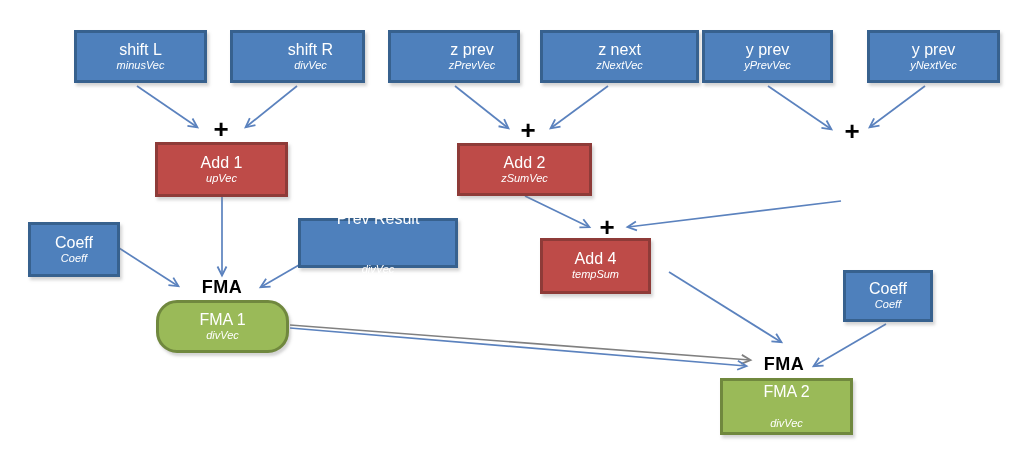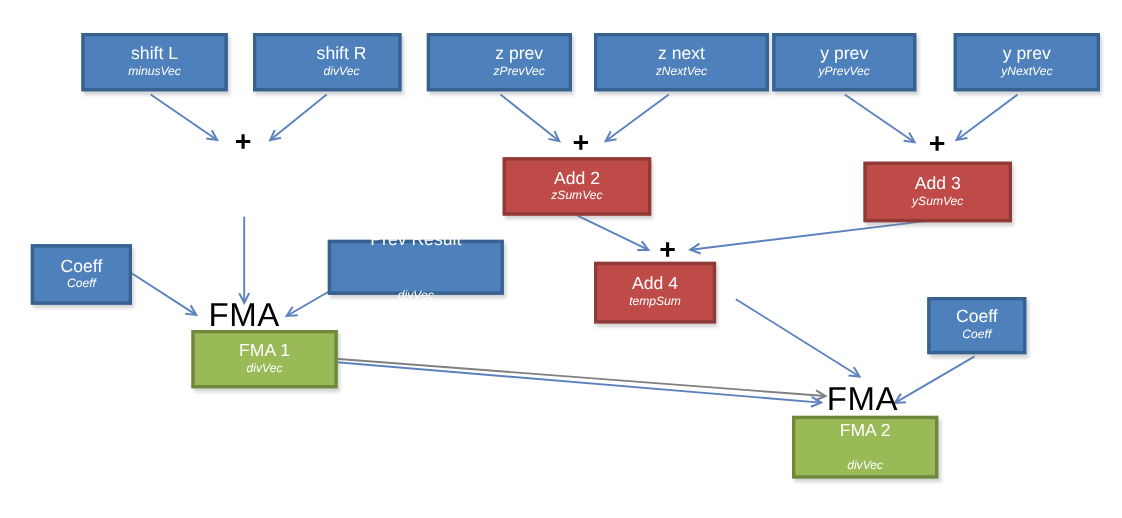--- a/index.html
+++ b/index.html
@@ -6,21 +6,21 @@
   .stage{position:relative;width:1020px;height:471px;background:#ffffff;overflow:hidden;}
   .arrow-layer{position:absolute;left:0;top:0;width:1020px;height:471px;z-index:1;}
   .node{position:absolute;box-sizing:border-box;display:flex;flex-direction:column;align-items:center;justify-content:center;z-index:2;box-shadow:2px 3px 3px rgba(130,130,130,0.35);}
   .node.input{background:#4E80BC;border:3px solid #37618E;}
   .node.add{background:#BE4B48;border:3px solid #8E3B38;}
   .node.fma{background:#9ABA58;border:3px solid #70883E;}
   .node .label{color:#ffffff;font-size:16px;line-height:1.12;white-space:nowrap;}
   .node .sub{color:#ffffff;font-size:11px;font-style:italic;line-height:1.2;white-space:nowrap;}
   .op{position:absolute;transform:translate(-50%,-50%);z-index:2;color:#000000;white-space:nowrap;}
   .op.op-plus{font-size:26px;font-weight:700;}
-  .op.op-fma{font-size:30px;font-weight:400;letter-spacing:0.5px;}
+  .op.op-fma{font-size:18px;font-weight:700;letter-spacing:0.5px;}
 </style>
 </head>
 <body>
 
 <div class="stage">
   <svg class="arrow-layer" width="1020" height="471" viewBox="0 0 1020 471" xmlns="http://www.w3.org/2000/svg">
     <defs>
       <marker id="ah-blue" markerWidth="13" markerHeight="13" refX="10" refY="6" orient="auto" markerUnits="userSpaceOnUse">
         <path d="M1.5,1.5 L10.5,6 L1.5,10.5" fill="none" stroke="#5B82BE" stroke-width="1.8"></path>
       </marker>
@@ -61,41 +61,41 @@
       <div class="sub">zNextVec</div>
     </div>
     <div class="node input" style="left: 702px; top: 30px; width: 131px; height: 53px;">
       <div class="label">y prev</div>
       <div class="sub">yPrevVec</div>
     </div>
     <div class="node input" style="left: 867px; top: 30px; width: 133px; height: 53px;">
       <div class="label">y prev</div>
       <div class="sub">yNextVec</div>
     </div>
+    <div class="node add" style="left: 155px; top: 142px; width: 133px; height: 55px;">
+      <div class="label">Add 1</div>
+      <div class="sub">upVec</div>
+    </div>
     <div class="node add" style="left: 457px; top: 143px; width: 135px; height: 53px;">
       <div class="label">Add 2</div>
       <div class="sub">zSumVec</div>
-    </div>
-    <div class="node add" style="left: 785px; top: 147px; width: 135px; height: 55px;">
-      <div class="label">Add 3</div>
-      <div class="sub">ySumVec</div>
     </div>
     <div class="node add" style="left: 540px; top: 238px; width: 111px; height: 56px;">
       <div class="label">Add 4</div>
       <div class="sub">tempSum</div>
     </div>
     <div class="node input" style="left: 28px; top: 222px; width: 92px; height: 55px;">
       <div class="label">Coeff</div>
       <div class="sub">Coeff</div>
     </div>
     <div class="node input" style="left: 298px; top: 218px; width: 160px; height: 50px; gap: 35px;">
       <div class="label">Prev Result</div>
       <div class="sub">divVec</div>
     </div>
-    <div class="node fma" style="left: 174px; top: 300px; width: 133px; height: 53px;">
+    <div class="node fma" style="left: 156px; top: 300px; width: 133px; height: 53px; border-radius: 21px;">
       <div class="label">FMA 1</div>
       <div class="sub">divVec</div>
     </div>
     <div class="node input" style="left: 843px; top: 270px; width: 90px; height: 52px;">
       <div class="label">Coeff</div>
       <div class="sub">Coeff</div>
     </div>
     <div class="node fma" style="left: 720px; top: 378px; width: 133px; height: 57px; gap: 16px;">
       <div class="label">FMA 2</div>
       <div class="sub">divVec</div>

